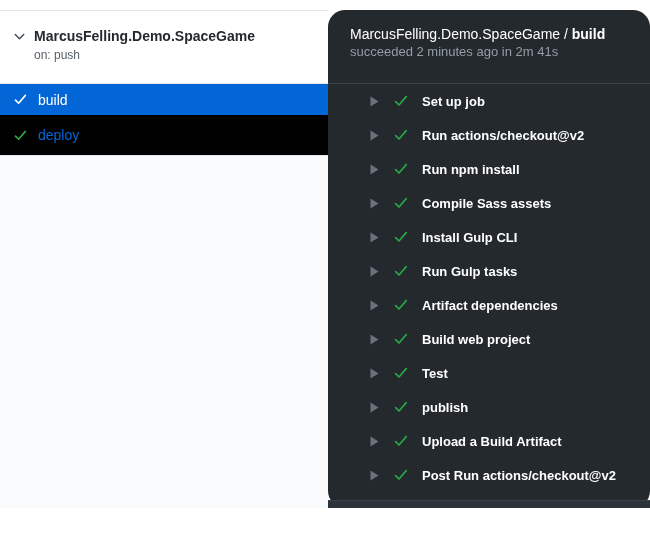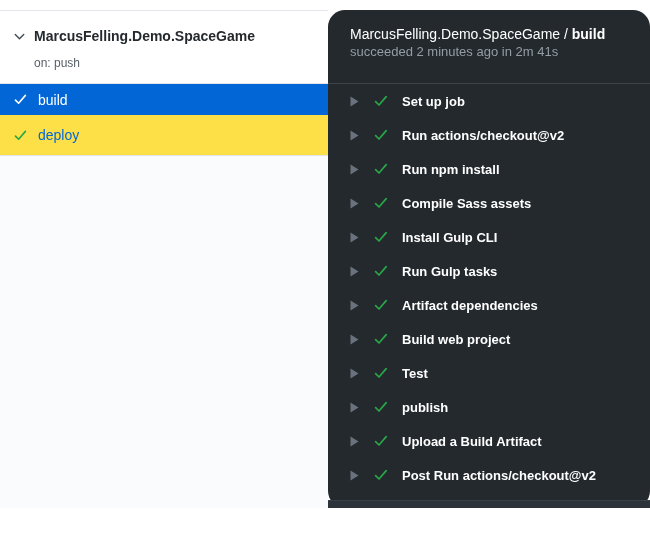--- a/index.html
+++ b/index.html
@@ -12,42 +12,42 @@
   
   .sidebar{
     position:absolute;left:0;top:10px;bottom:0;width:328px;
     border-top:1px solid #e1e4e8;background:#fff;
     display:flex;flex-direction:column;box-sizing:border-box;
   }
   .wf-header{height:73px;box-sizing:border-box;border-bottom:1px solid #e1e4e8;padding-top:17px;}
   .wf-title-row{display:flex;align-items:center;padding-left:13px;}
   .chevron-icon{width:13px;height:13px;color:#444d56;flex:0 0 auto;}
   .wf-name{margin-left:8px;font-size:14px;font-weight:600;color:#24292e;white-space:nowrap;}
-  .wf-trigger{padding-left:34px;margin-top:12px;font-size:12px;color:#586069;}
+  .wf-trigger{padding-left:34px;margin-top:4px;font-size:12px;color:#586069;}
   .job-row{display:flex;align-items:center;cursor:pointer;}
   .job-row.selected{height:31px;background:#0366d6;}
-  .job-row.normal{height:40px;background:#fde047;border-bottom:1px solid #e1e4e8;}
+  .job-row.normal{height:40px;background:#000000;border-bottom:1px solid #e1e4e8;}
   .job-check{width:15px;height:15px;margin-left:13px;flex:0 0 auto;}
   .job-row.selected .job-check{color:#ffffff;}
   .job-row.normal .job-check{color:#28a745;}
   .job-label{margin-left:10px;font-size:14px;}
   .job-row.selected .job-label{color:#ffffff;}
   .job-row.normal .job-label{color:#0366d6;}
   .sidebar-rest{flex:1;background:#fafbfc;}
   
   .job-panel{
     position:absolute;left:328px;top:10px;right:0;bottom:0;
     background:#24292e;display:flex;flex-direction:column;border-radius:17px;
   }
   .panel-header{height:74px;box-sizing:border-box;padding:16px 16px 0 22px;border-bottom:1px solid #3d434b;}
   .breadcrumb{font-size:14px;color:#ffffff;white-space:nowrap;}
   .breadcrumb-job{font-weight:700;}
   .status-line{margin-top:2px;font-size:13px;color:#959da5;}
   .steps{flex:1;overflow:hidden;}
-  .step-row{height:34px;display:flex;align-items:center;cursor:pointer;}
+  .step-row{height:34px;display:flex;align-items:center;cursor:pointer;padding-left:20px;}
   .tri-icon{width:9px;height:11px;margin-left:22px;color:#6a737d;flex:0 0 auto;}
   .step-check{width:16px;height:16px;margin-left:14px;color:#28a745;flex:0 0 auto;}
   .step-label{margin-left:13px;font-size:13px;font-weight:600;color:#ffffff;white-space:nowrap;}
   .panel-footer{height:7px;background:#2d333b;border-top:1px solid #3a4048;}
   svg{display:block;}
 </style>
 </head>
 <body>
 
 <svg width="0" height="0" style="position:absolute">

